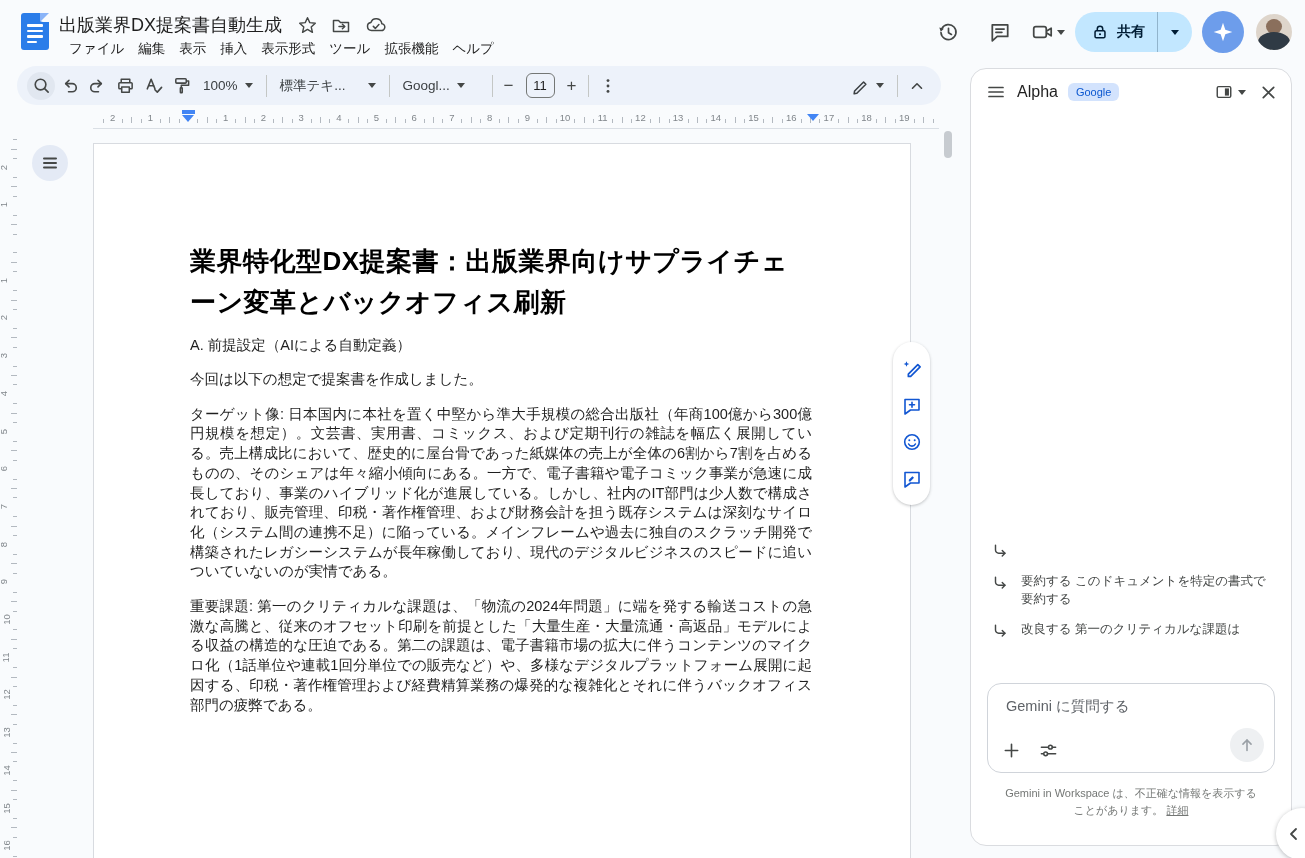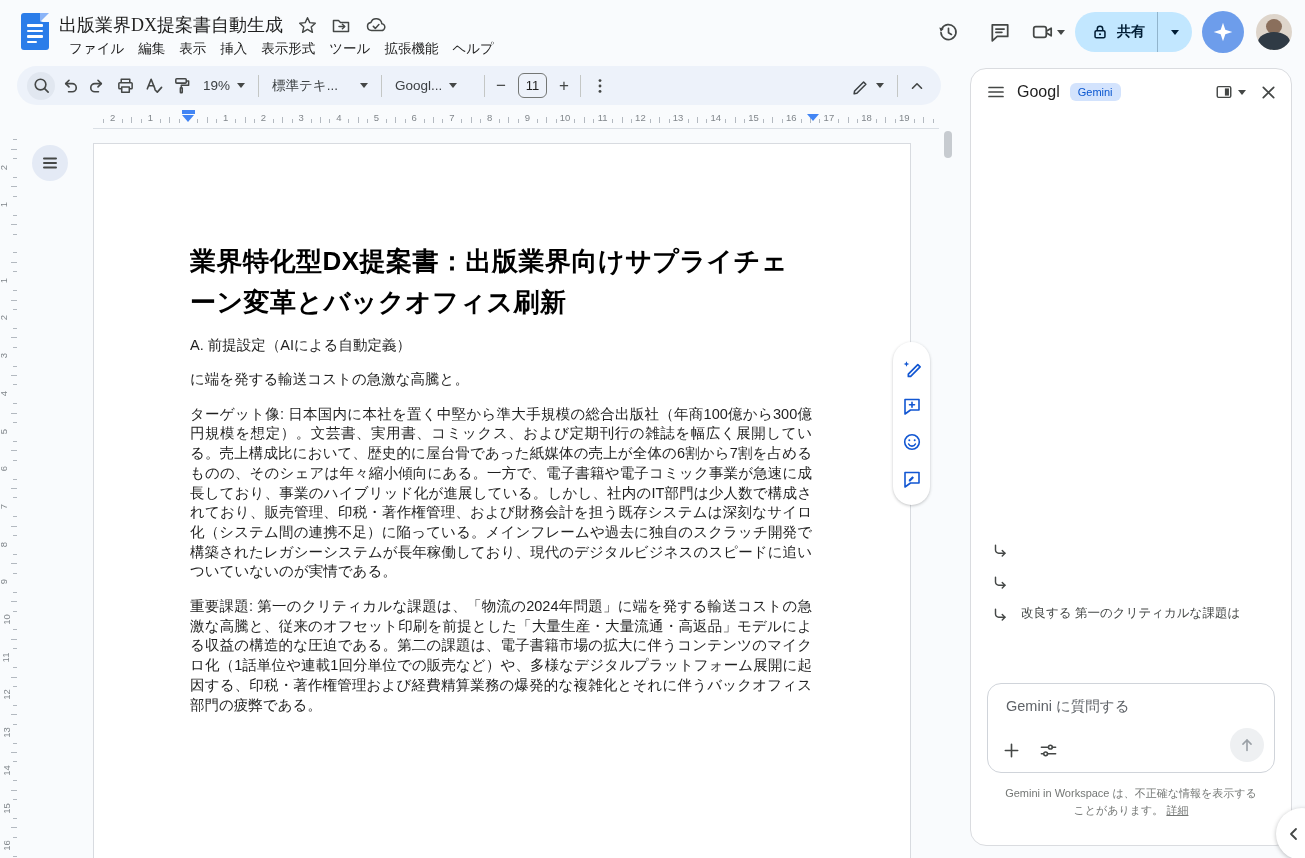--- a/index.html
+++ b/index.html
@@ -4,21 +4,21 @@
 <style>
   html,body{margin:0;padding:0;}
   body{
     width:1305px;height:858px;overflow:hidden;position:relative;
     background:#f9fbfd;
     font-family:"Liberation Sans","DejaVu Sans",sans-serif;
     color:#1f1f1f;
   }
   svg{display:block;}
   
-  .topbar{position:absolute;left:0;top:0;width:100%;height:62px;font-family:Liberation Serif, serif;}
+  .topbar{position:absolute;left:0;top:0;width:100%;height:62px;}
   .docs-icon{position:absolute;left:21px;top:13px;width:28px;height:37px;background:#2b7de9;border-radius:3px;}
   .docs-icon .fold{position:absolute;right:0;top:0;width:9px;height:9px;background:#f9fbfd;border-bottom-left-radius:3px;}
   .docs-icon .fold:after{content:"";position:absolute;left:0;top:0;border-top:9px solid #8ab4f8;border-right:9px solid transparent;}
   .docs-icon .ln{position:absolute;left:6px;height:2.5px;background:#fff;border-radius:1px;}
   .doc-title{position:absolute;left:59px;top:13px;font-size:18px;color:#1f1f1f;white-space:nowrap;}
   .title-icons{position:absolute;left:298px;top:14px;display:flex;gap:14px;align-items:center;color:#444746;}
   .menu-bar{position:absolute;left:62px;top:37px;display:flex;}
   .menu-item{font-size:13.5px;color:#1f1f1f;padding:3px 7px;border-radius:6px;cursor:default;}
   .top-right{position:absolute;right:13px;top:11px;display:flex;align-items:center;gap:10px;}
   .tr-icon{width:42px;height:42px;display:flex;align-items:center;justify-content:center;color:#444746;}
@@ -208,21 +208,21 @@
       </svg>
   </span>
   <span class="tb-btn">
     <svg width="19" height="19" viewBox="0 0 20 20" fill="none" stroke="currentColor" stroke-width="1.6" stroke-linejoin="round">
         <rect x="4" y="3" width="11" height="4.5" rx="1"></rect>
         <path d="M15 5.2 h2.5 v4.5 H9.8 v2.8"></path>
         <rect x="8.8" y="12.5" width="2" height="5" rx=".5"></rect>
       </svg>
   </span>
   <span class="tb-drop">
-    <span>19%</span>
+    <span>100%</span>
       <span class="caret"></span>
   </span>
   <span class="tb-sep"></span>
   <span class="tb-drop" style="width:96px;justify-content:space-between;">
     <span>標準テキ...</span>
       <span class="caret"></span>
   </span>
   <span class="tb-sep"></span>
   <span class="tb-drop" style="width:76px;">
     <span>Googl...</span>
@@ -435,21 +435,21 @@
   <svg width="16" height="16" viewBox="0 0 16 16" stroke="currentColor" stroke-width="2" stroke-linecap="round">
       <path d="M2 3.5 h12 M2 8 h12 M2 12.5 h12"></path>
     </svg>
 </div>
 
 <div class="page">
   <div class="doc-content">
     <div class="doc-heading">業界特化型DX提案書：出版業界向けサプライチェーン変革とバックオフィス刷新</div>
     <div class="doc-sub">A. 前提設定（AIによる自動定義）</div>
     <div class="doc-paragraphs" id="doc-paragraphs">
-        <p>に端を発する輸送コストの急激な高騰と。</p>
+        <p>今回は以下の想定で提案書を作成しました。</p>
         <p>ターゲット像: 日本国内に本社を置く中堅から準大手規模の総合出版社（年商100億から300億円規模を想定）。文芸書、実用書、コミックス、および定期刊行の雑誌を幅広く展開している。売上構成比において、歴史的に屋台骨であった紙媒体の売上が全体の6割から7割を占めるものの、そのシェアは年々縮小傾向にある。一方で、電子書籍や電子コミック事業が急速に成長しており、事業のハイブリッド化が進展している。しかし、社内のIT部門は少人数で構成されており、販売管理、印税・著作権管理、および財務会計を担う既存システムは深刻なサイロ化（システム間の連携不足）に陥っている。メインフレームや過去に独自のスクラッチ開発で構築されたレガシーシステムが長年稼働しており、現代のデジタルビジネスのスピードに追いついていないのが実情である。</p>
         <p>重要課題: 第一のクリティカルな課題は、「物流の2024年問題」に端を発する輸送コストの急激な高騰と、従来のオフセット印刷を前提とした「大量生産・大量流通・高返品」モデルによる収益の構造的な圧迫である。第二の課題は、電子書籍市場の拡大に伴うコンテンツのマイクロ化（1話単位や連載1回分単位での販売など）や、多様なデジタルプラットフォーム展開に起因する、印税・著作権管理および経費精算業務の爆発的な複雑化とそれに伴うバックオフィス部門の疲弊である。</p>
       </div>
   </div>
 </div>
 
 <div class="float-rail">
   <span class="rail-btn">
     <svg width="21" height="21" viewBox="0 0 20 20" fill="none" stroke="currentColor" stroke-width="1.6" stroke-linejoin="round">
         <path d="M7 16.8 L16 7.8 L18.2 10 L9.2 19 H7 z" transform="translate(0,-1.5)"></path>
@@ -480,22 +480,22 @@
 
 <div class="scroll-thumb"></div>
 
 <div class="gemini">
   <div class="gem-header">
     <span>
       <svg width="18" height="18" viewBox="0 0 18 18" stroke="#444746" stroke-width="1.7" stroke-linecap="round">
           <path d="M2 4.5 h14 M2 9 h14 M2 13.5 h14"></path>
         </svg>
     </span>
-    <span class="gem-title">Googl</span>
-    <span class="gem-badge">Gemini</span>
+    <span class="gem-title">Alpha</span>
+    <span class="gem-badge">Google</span>
     <span class="right">
       <span style="display:flex;align-items:center;gap:5px;">
         <svg width="18" height="18" viewBox="0 0 20 20" fill="none" stroke="currentColor" stroke-width="1.6">
             <rect x="2.5" y="4" width="15" height="12" rx="1.5"></rect>
             <rect x="11" y="6" width="4.5" height="8" fill="currentColor" stroke="none"></rect>
           </svg>
         <span class="caret"></span>
       </span>
       <span>
         <svg width="17" height="17" viewBox="0 0 18 18" stroke="#444746" stroke-width="1.8" stroke-linecap="round">
@@ -514,20 +514,21 @@
           </svg>
         </span>
       </div>
       <div class="suggestion">
         <span class="sugg-icon">
           <svg viewBox="0 0 20 20" width="18" height="18" fill="none" stroke="#444746" stroke-width="1.6" stroke-linecap="round" stroke-linejoin="round">
             <path d="M5 3.5 v5.5 a3.5 3.5 0 0 0 3.5 3.5 H15.5"></path>
             <polyline points="12.5,9.5 15.5,12.5 12.5,15.5"></polyline>
           </svg>
         </span>
+        <span class="sugg-text">要約する このドキュメントを特定の書式で要約する</span>
       </div>
       <div class="suggestion">
         <span class="sugg-icon">
           <svg viewBox="0 0 20 20" width="18" height="18" fill="none" stroke="#444746" stroke-width="1.6" stroke-linecap="round" stroke-linejoin="round">
             <path d="M5 3.5 v5.5 a3.5 3.5 0 0 0 3.5 3.5 H15.5"></path>
             <polyline points="12.5,9.5 15.5,12.5 12.5,15.5"></polyline>
           </svg>
         </span>
         <span class="sugg-text">改良する 第一のクリティカルな課題は</span>
       </div>

